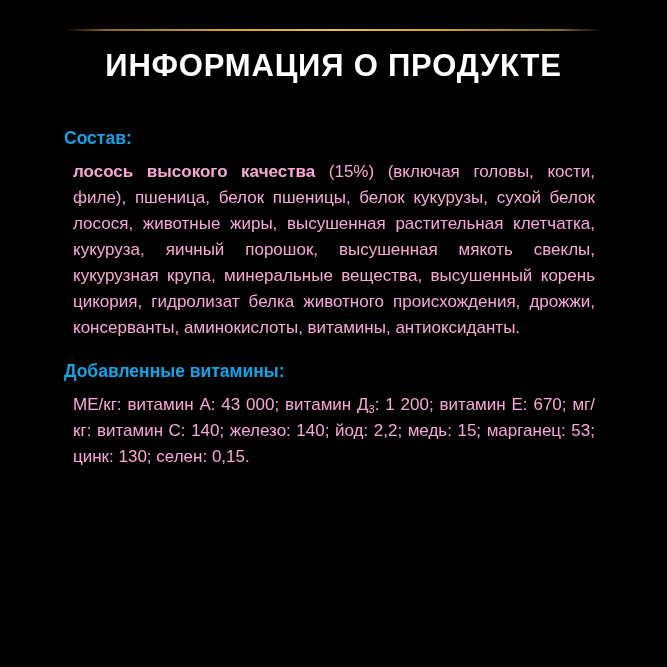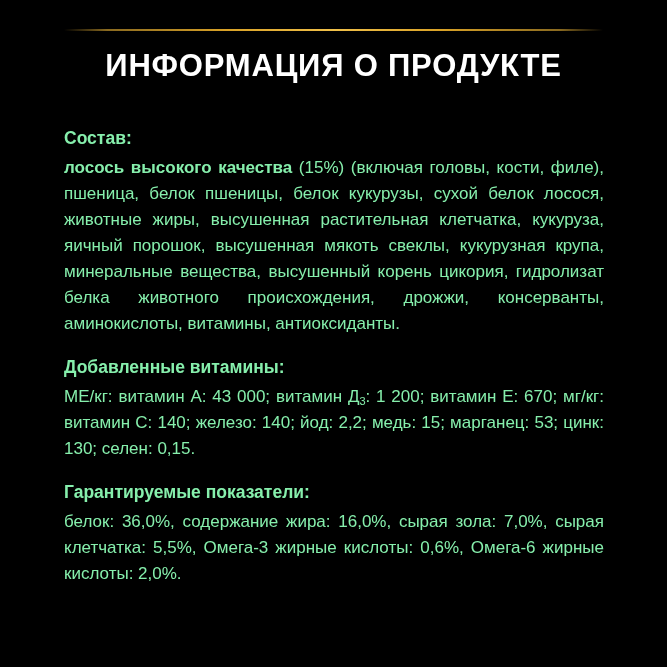--- a/index.html
+++ b/index.html
@@ -39,33 +39,33 @@
     font-weight: bold;
     letter-spacing: 0.8px;
   }
   .content {
     position: absolute;
     top: 128px;
     left: 64px;
     width: 540px;
   }
   .heading {
-    color: #86efac;
+    color: #0ea5e9;
     font-size: 17.5px;
     font-weight: bold;
     margin: 0 0 5px 0;
     line-height: 1.25;
   }
   .body-text {
-    color: #86efac;
+    color: #f9a8d4;
     font-size: 17px;
     line-height: 1.53;
     text-align: justify;
     text-justify: inter-word;
-    margin: 0;
+    margin: 9px;
   }
   .bold {
     font-weight: bold;
   }
   .block {
     margin-bottom: 20px;
   }
   .block:last-child {
     margin-bottom: 0;
   }
@@ -90,19 +90,15 @@
     <div class="block">
       <div class="heading">Состав:</div>
       <p class="body-text"><span class="bold">лосось высокого качества</span><span> (15%) (включая головы, кости, филе), пшеница, белок пшеницы, белок кукурузы, сухой белок лосося, животные жиры, высушенная растительная клетчатка, кукуруза, яичный порошок, высушенная мякоть свеклы, кукурузная крупа, минеральные вещества, высушенный корень цикория, гидролизат белка животного происхождения, дрожжи, консерванты, аминокислоты, витамины, антиоксиданты.</span></p>
     </div>
 
     <div class="block">
       <div class="heading">Добавленные витамины:</div>
       <p class="body-text"><span>МЕ/кг: витамин А: 43 000; витамин Д</span><sub>3</sub><span>: 1 200; витамин Е: 670; мг/кг: витамин С: 140; железо: 140; йод: 2,2; медь: 15; марганец: 53; цинк: 130; селен: 0,15.</span></p>
     </div>
 
-    <div class="block">
-      <div class="heading">Гарантируемые показатели:</div>
-      <p class="body-text">белок: 36,0%, содержание жира: 16,0%, сырая зола: 7,0%, сырая клетчатка: 5,5%, Омега-3 жирные кислоты: 0,6%, Омега-6 жирные кислоты: 2,0%.</p>
-    </div>
 
   </div>
 </div>
 
 </body></html>

